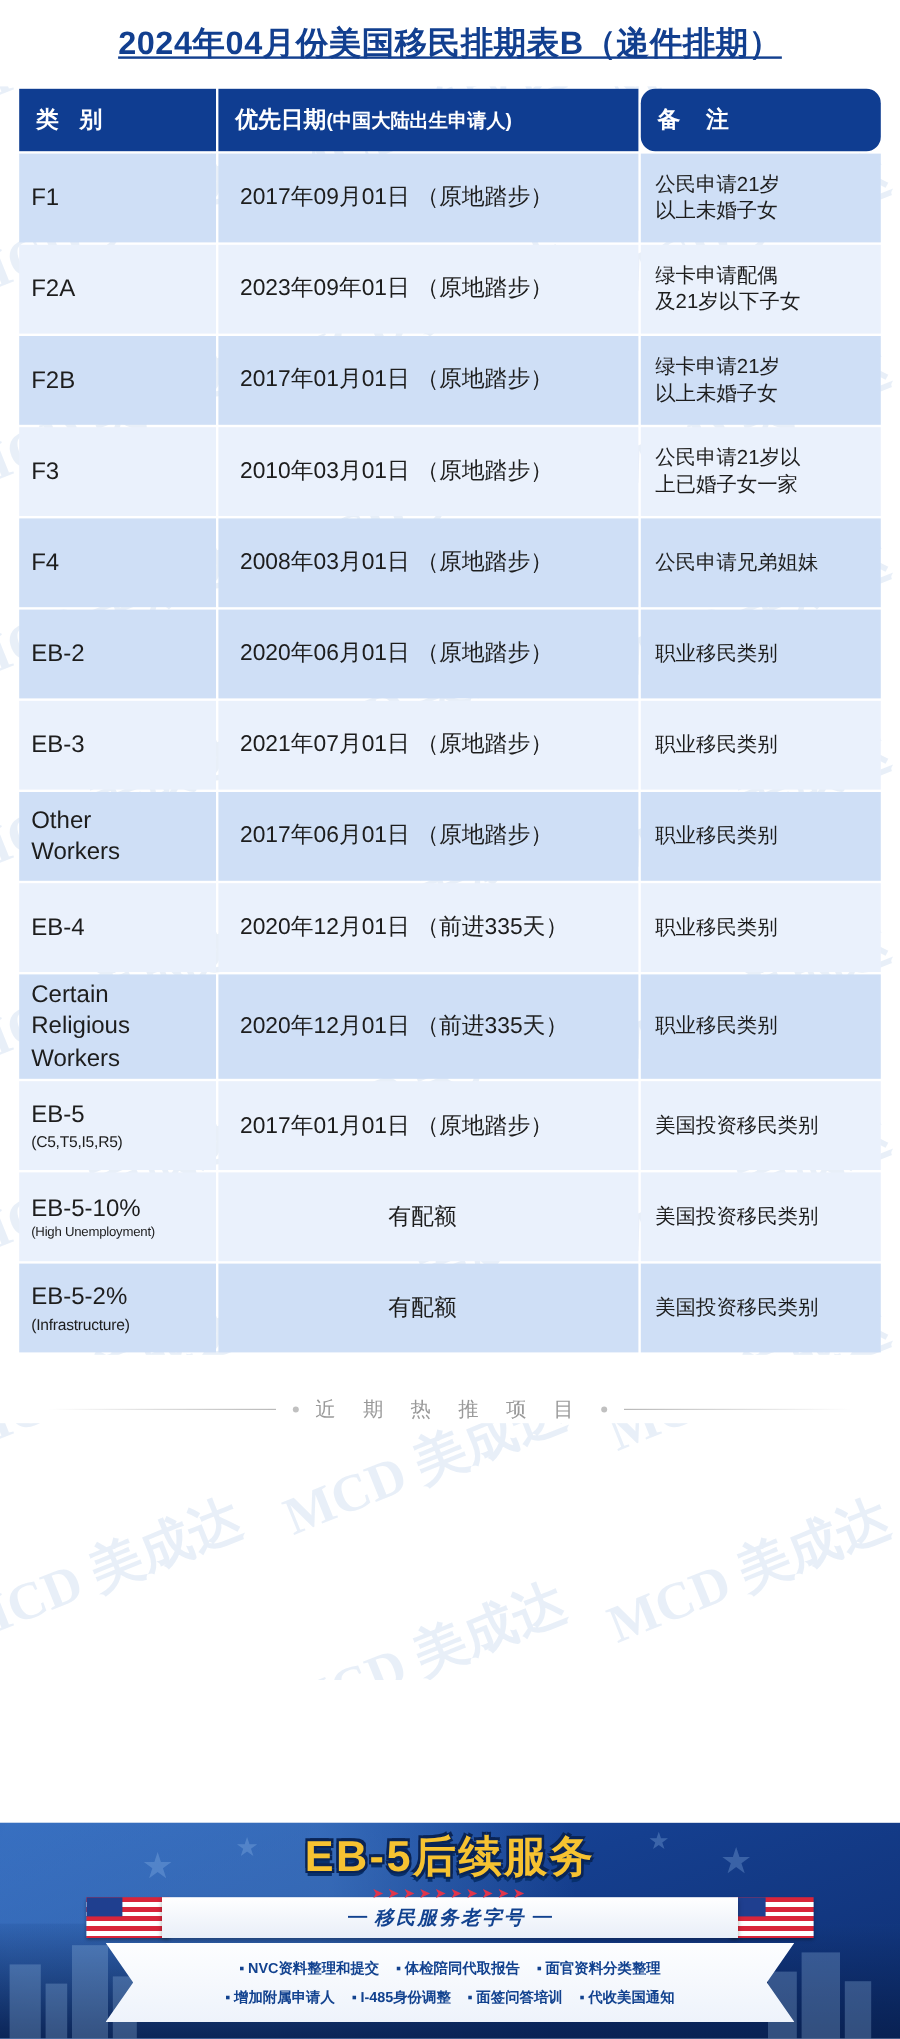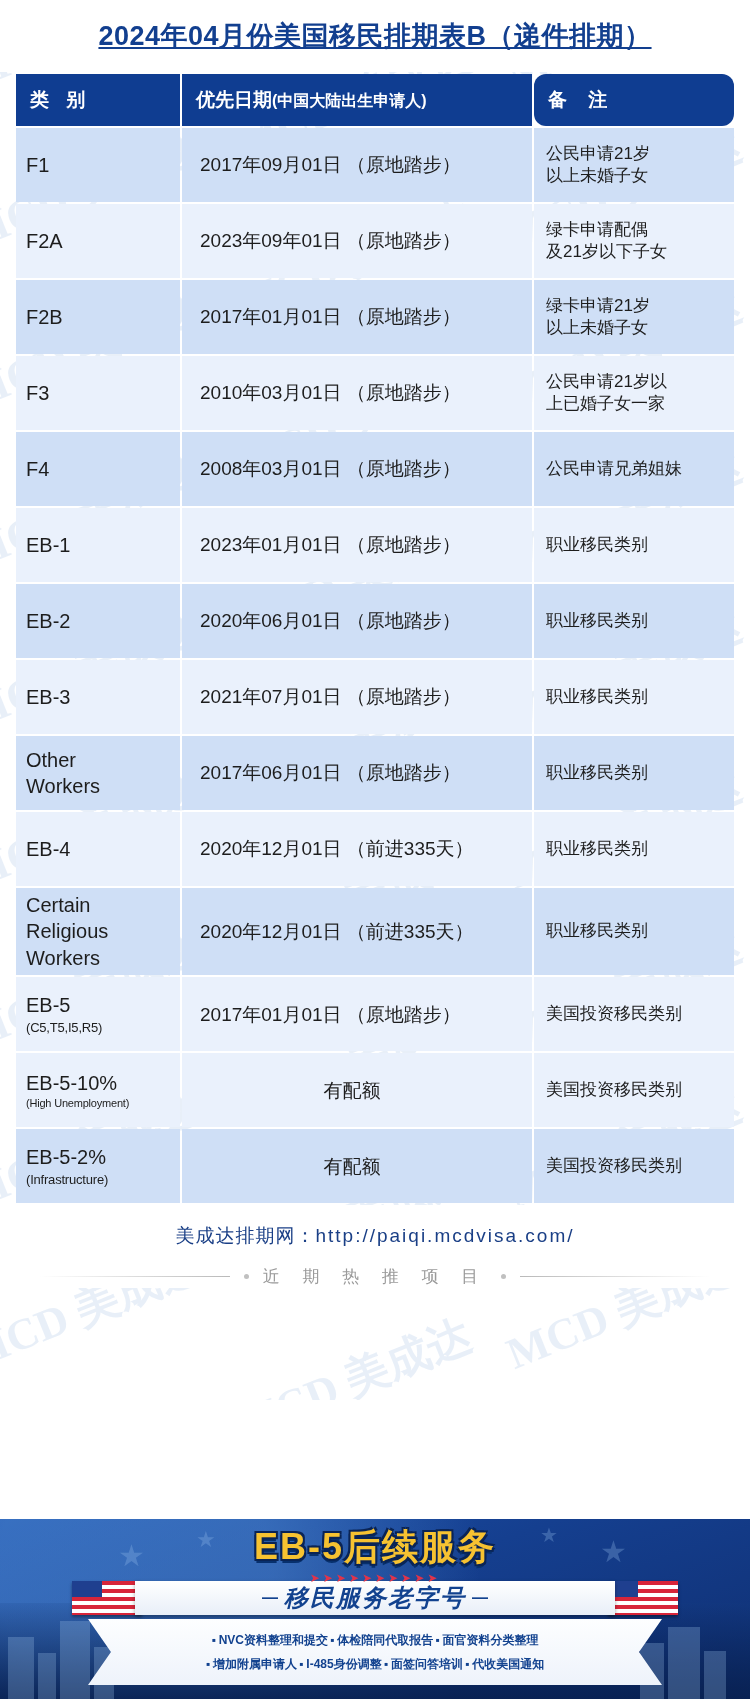--- a/index.html
+++ b/index.html
@@ -106,21 +106,21 @@
                  -2px -2px 0 #0a2455, 0 4px 0 #07306d;
     white-space:nowrap;
   }
   .ribbon{
     position:absolute; top:62px; left:135px; width:480px; height:34px;
     background:linear-gradient(to bottom,#ffffff,#e8eef8);
     display:flex; align-items:center; justify-content:center;
     box-shadow:0 2px 4px rgba(0,0,0,.35);
   }
   .ribbon .rb-text{
-    font-size:24px; font-weight:bold; font-style:italic; color:#12428f;
+    font-size:16px; font-weight:bold; font-style:italic; color:#12428f;
     letter-spacing:2px; white-space:nowrap;
   }
   .ribbon .dash{ color:#12428f; font-weight:bold; padding:0 6px; }
   .flag{
     position:absolute; top:62px; width:70px; height:34px; overflow:hidden;
     background:repeating-linear-gradient(to bottom,#d8253a 0 4px,#ffffff 4px 8px);
     box-shadow:0 2px 3px rgba(0,0,0,.4);
   }
   .flag.left{ left:72px; }
   .flag.right{ right:72px; }
@@ -130,21 +130,21 @@
   .arrows{
     position:absolute; top:52px; left:0; width:750px; text-align:center;
     color:#e0344b; font-size:12px; letter-spacing:3px; white-space:nowrap;
   }
   .svc-panel{
     position:absolute; top:100px; left:88px; width:574px; height:66px;
     background:linear-gradient(to bottom,#fdfeff,#eef3fb);
     clip-path:polygon(0 0,100% 0,96% 50%,100% 100%,0 100%,4% 50%);
     display:flex; flex-direction:column; align-items:center; justify-content:center; gap:7px;
   }
-  .svc-row{ display:flex; gap:2px; white-space:nowrap; }
+  .svc-row{ display:flex; gap:14px; white-space:nowrap; }
   .svc-item{
     font-size:12px; font-weight:bold; color:#12428f; white-space:nowrap;
   }
   .svc-item::before{ content:"\25AA"; color:#12428f; margin-right:3px; }
 </style>
 </head>
 <body>
 
 <div class="title-bar">
   <h1>2024年04月份美国移民排期表B（递件排期）</h1>
@@ -210,25 +210,20 @@
         <tr class="even">
           <td class="cat"><span>F3</span></td>
           <td class="date">2010年03月01日 （原地踏步）</td>
           <td class="note">公民申请21岁以<br>上已婚子女一家</td>
         </tr>
         <tr class="odd">
           <td class="cat"><span>F4</span></td>
           <td class="date">2008年03月01日 （原地踏步）</td>
           <td class="note">公民申请兄弟姐妹</td>
         </tr>
-        <tr class="even">
-          <td class="cat"><span>EB-1</span></td>
-          <td class="date">2023年01月01日 （原地踏步）</td>
-          <td class="note">职业移民类别</td>
-        </tr>
         <tr class="odd">
           <td class="cat"><span>EB-2</span></td>
           <td class="date">2020年06月01日 （原地踏步）</td>
           <td class="note">职业移民类别</td>
         </tr>
         <tr class="even">
           <td class="cat"><span>EB-3</span></td>
           <td class="date">2021年07月01日 （原地踏步）</td>
           <td class="note">职业移民类别</td>
         </tr>
@@ -260,23 +255,20 @@
         <tr class="odd">
           <td class="cat"><span>EB-5-2%</span><span class="sub">(Infrastructure)</span></td>
           <td class="date ctr">有配额</td>
           <td class="note">美国投资移民类别</td>
         </tr>
       </tbody>
   </table>
 </div>
 
 <div class="footer">
-  <div class="site-line">
-    <span>美成达排期网：</span><span class="url">http://paiqi.mcdvisa.com/</span>
-  </div>
   <div class="promo-row">
     <span class="rule"></span>
     <span class="dot"></span>
     <span class="promo-text">近 期 热 推 项 目</span>
     <span class="dot"></span>
     <span class="rule right"></span>
   </div>
 </div>
 
 <div class="banner">

